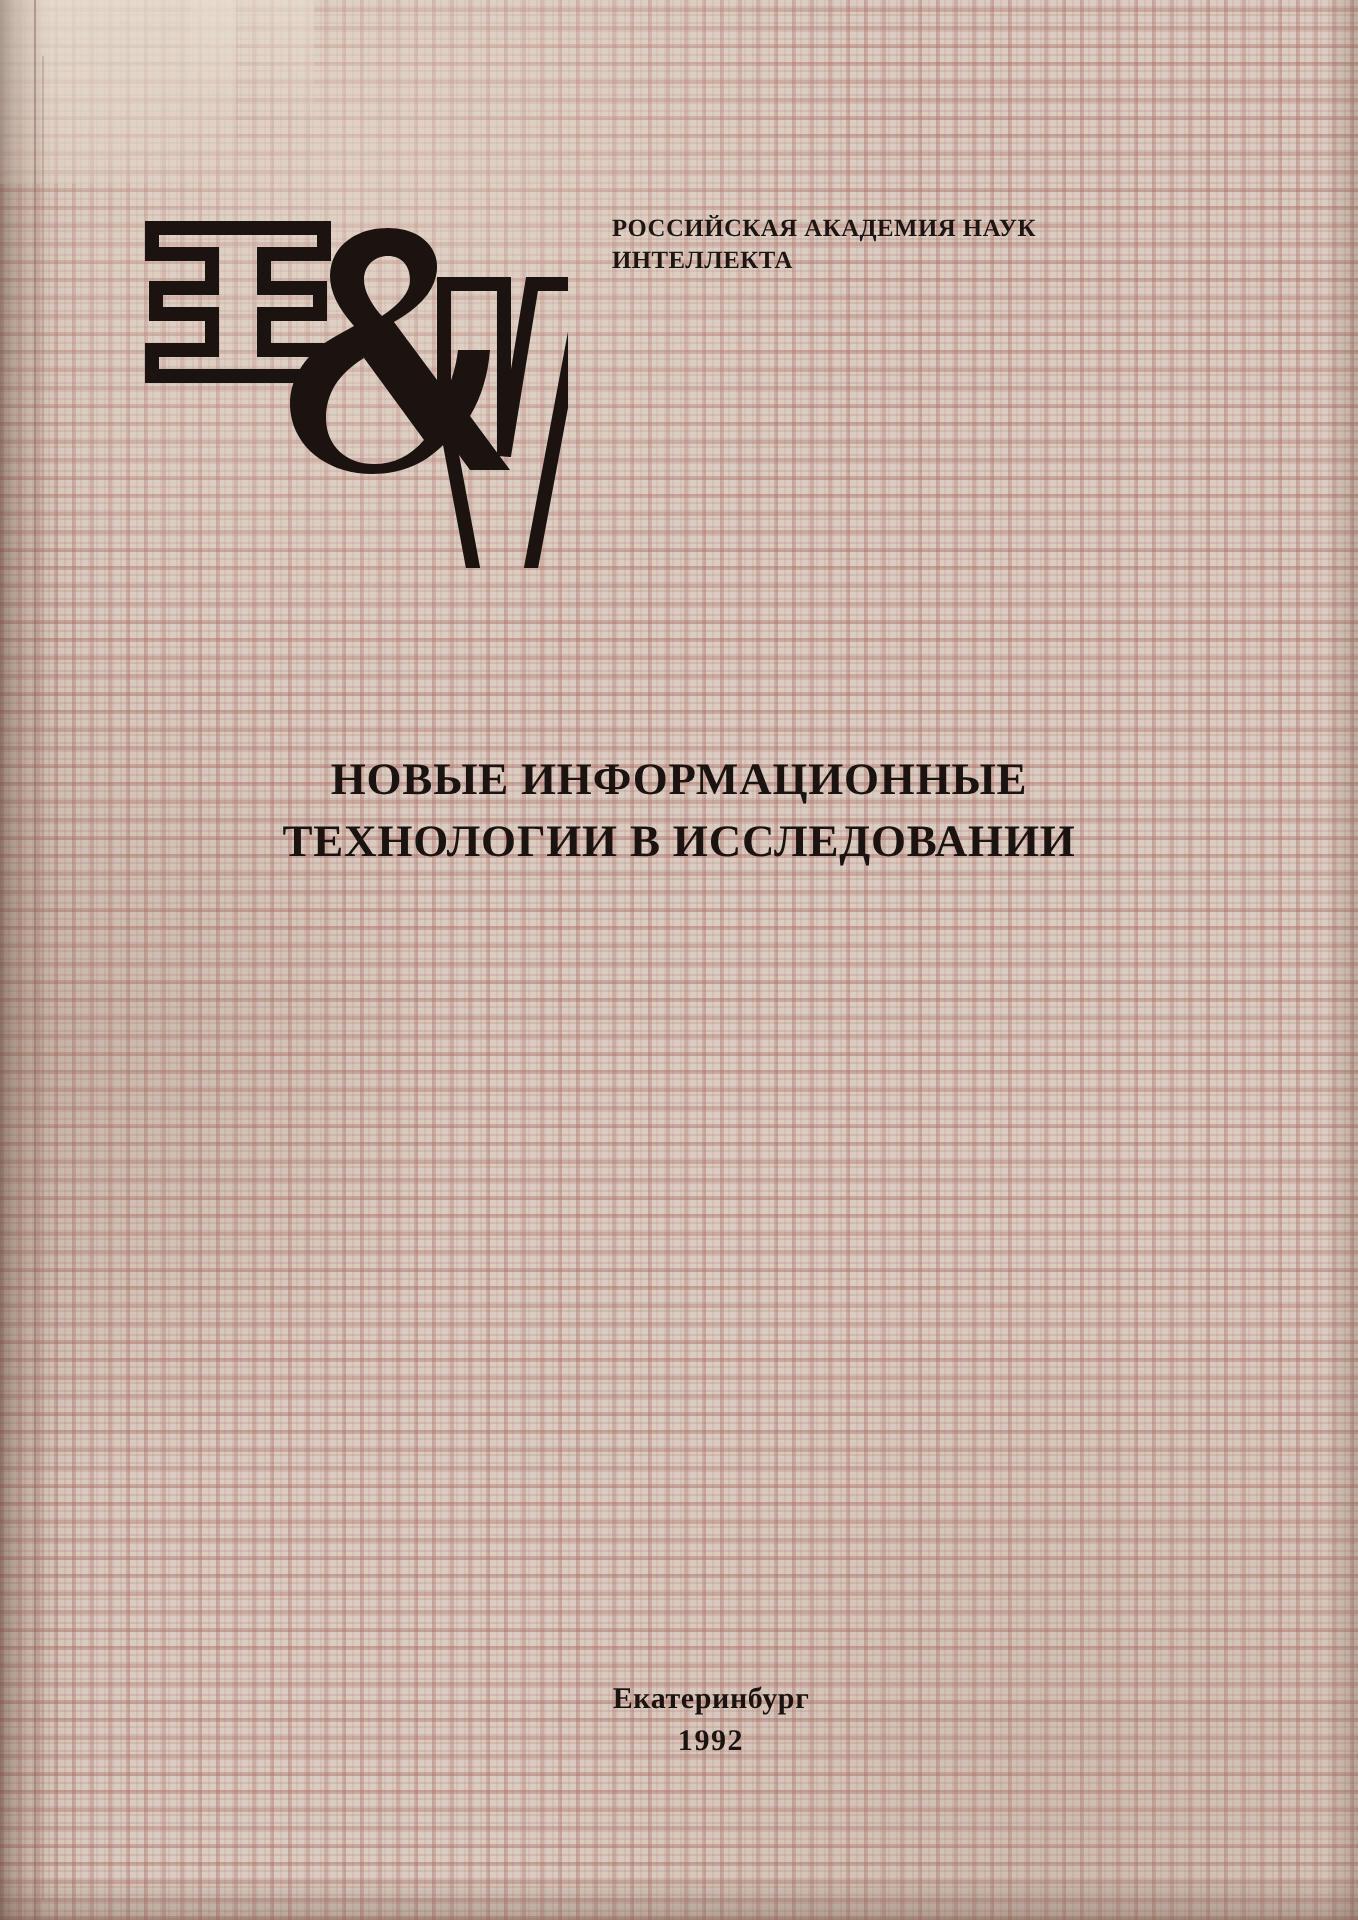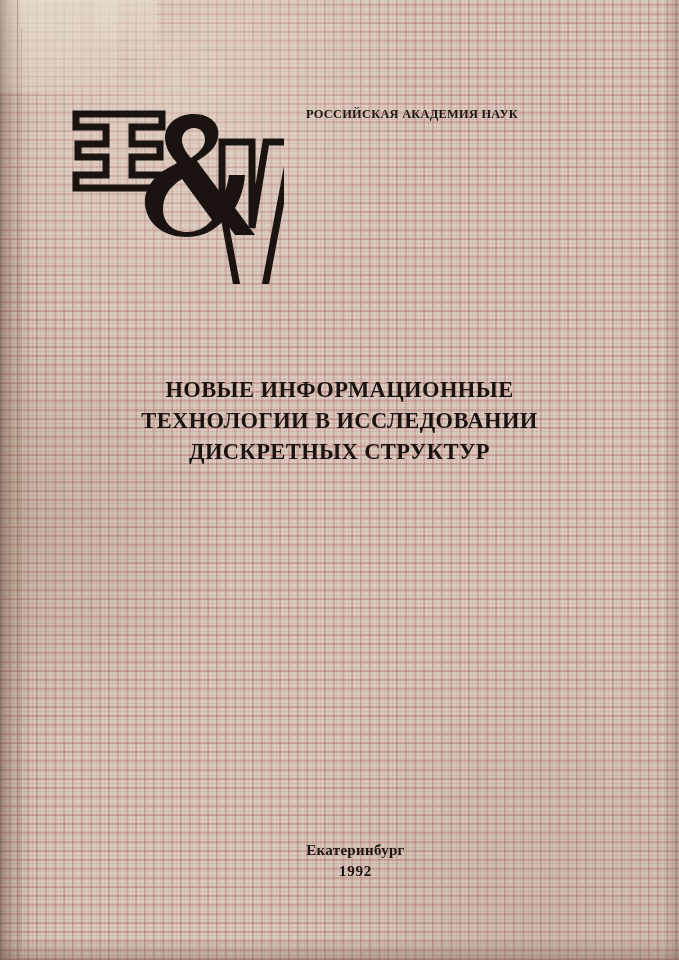--- a/index.html
+++ b/index.html
@@ -186,26 +186,26 @@
                  m22 -11 c-5 -6 -8 -12 -8 -17 c0 -7 5 -12 12 -12 c7 0 11 5 11 12 c0 6 -5 12 -14 18 z
                  m-8 22 l30 41 c-7 8 -15 12 -25 12 c-14 0 -24 -9 -24 -23 c0 -12 6 -22 19 -30 z"></path>
 
         <path d="M150 38 h30 v86 l14 -86 h26 l-28 150 h-26 l-16 -86 z" fill="none" stroke="#1b1310" stroke-width="7"></path>
       </g>
     </svg>
   </div>
 
   <div class="publisher">
     <div>РОССИЙСКАЯ АКАДЕМИЯ НАУК</div>
+    <div>ИНТЕЛЛЕКТА</div>
   </div>
 
   <div class="title">
     <div>НОВЫЕ ИНФОРМАЦИОННЫЕ</div>
     <div>ТЕХНОЛОГИИ В ИССЛЕДОВАНИИ</div>
-    <div>ДИСКРЕТНЫХ СТРУКТУР</div>
   </div>
 
   <div class="imprint">
     <div class="city">Екатеринбург</div>
     <div class="year">1992</div>
   </div>
 
 </div>
 
 </body></html>

